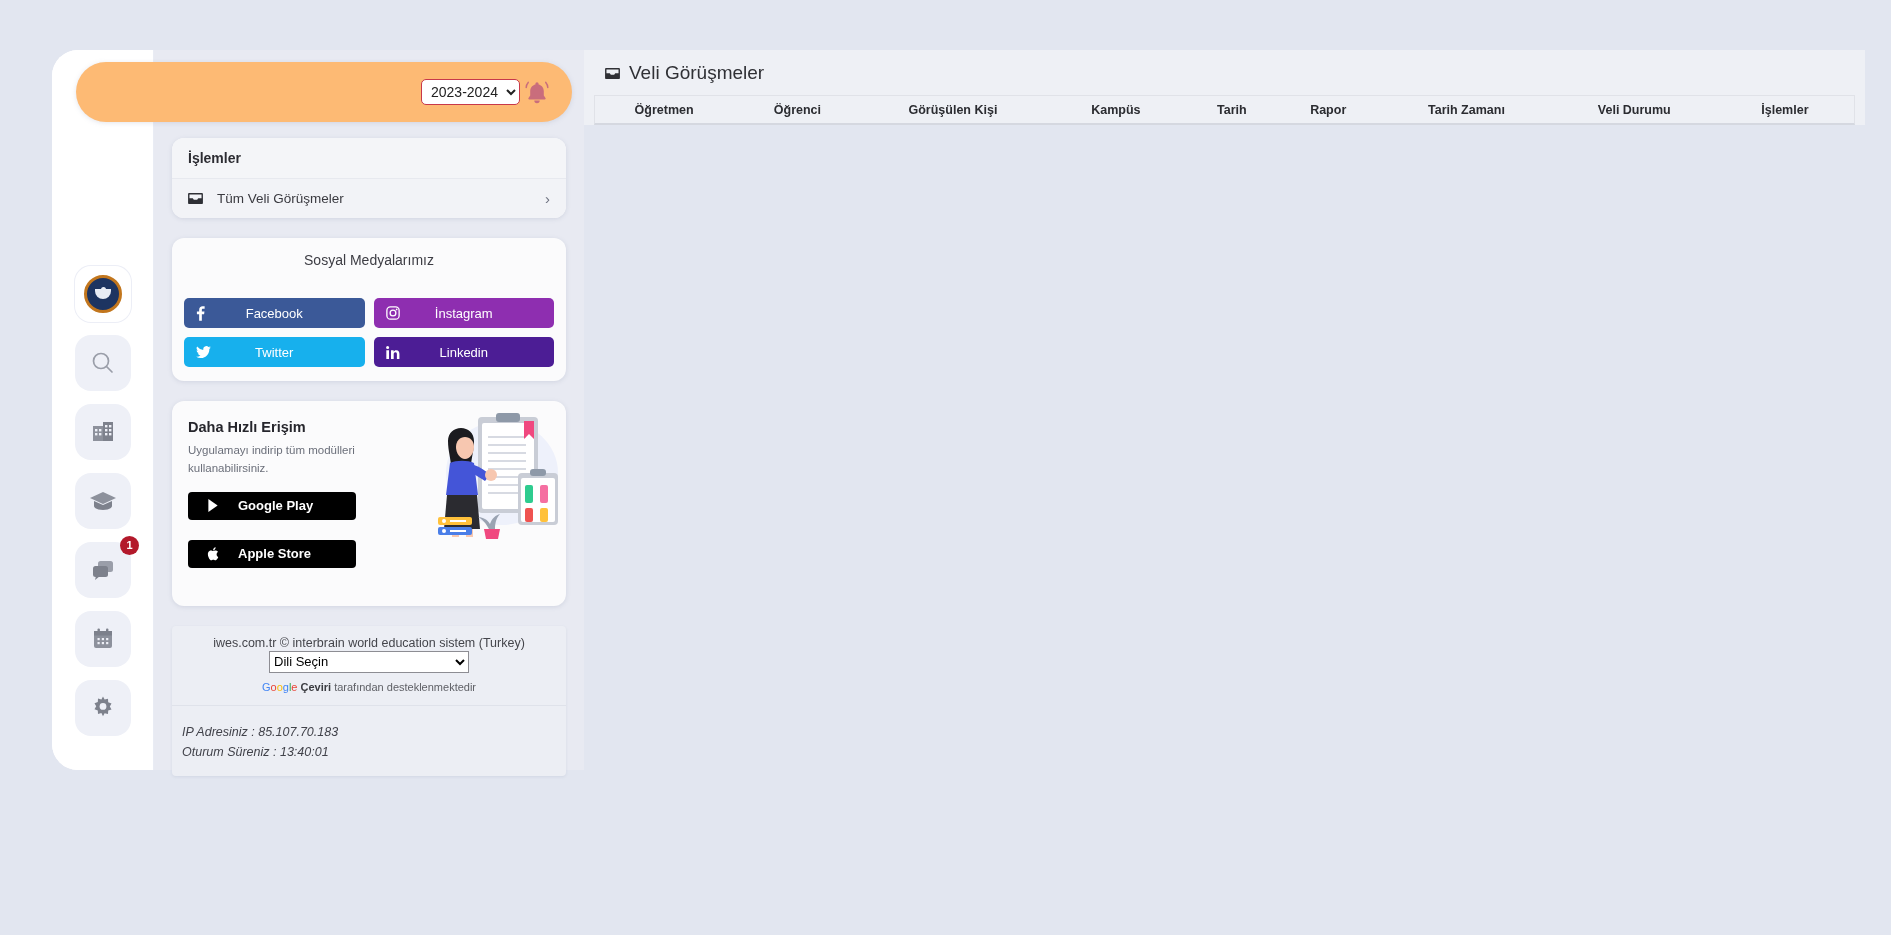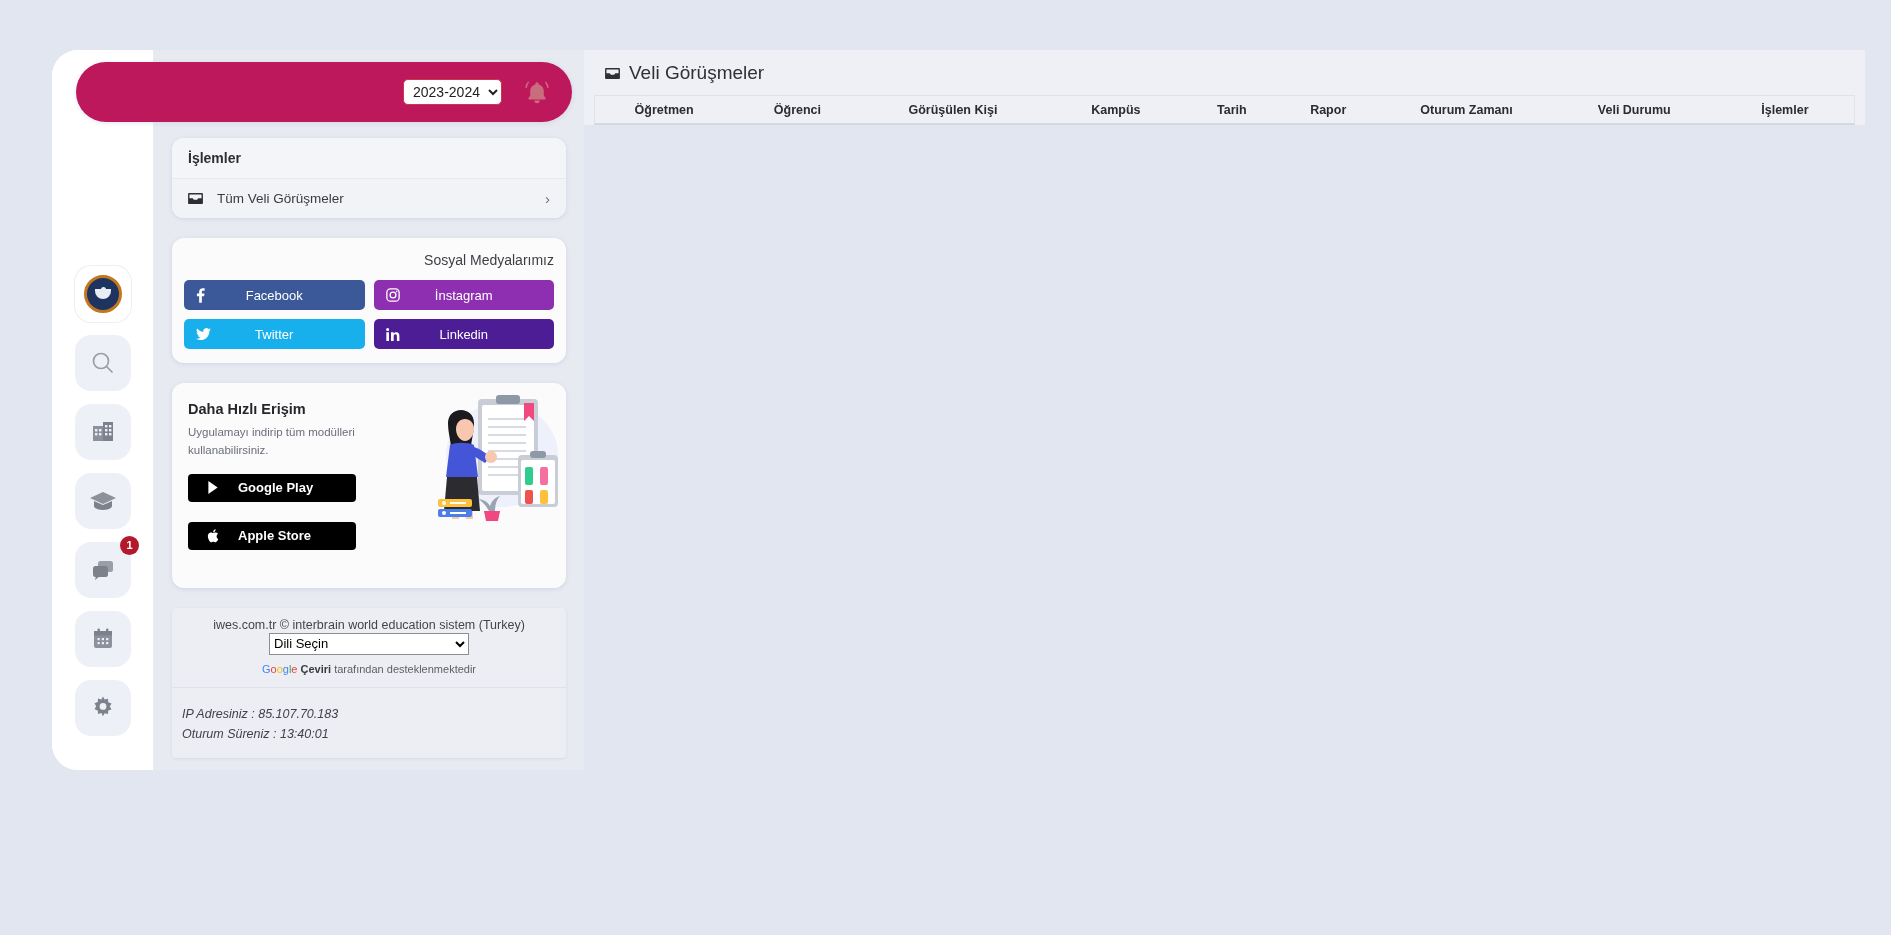--- a/index.html
+++ b/index.html
@@ -100,29 +100,28 @@
     background: #e8ecf5;
   }
 
   
   .header-pill {
     position: absolute;
     left: 76px;
     top: 62px;
     width: 496px;
     height: 60px;
-    background: #be185d;
+    background: #fdba74;
     border-radius: 30px;
     box-shadow: 0 1px 5px rgba(130,140,170,.22);
     z-index: 8;
     display: flex;
     align-items: center;
     justify-content: flex-end;
     padding-right: 18px;
-    gap: 18px;
   }
 
   .year-select {
     font-family: "Liberation Sans", sans-serif;
     font-size: 14px;
     color: #222;
     border: 1px solid #c8384a;
     border-radius: 5px;
     background: #fff;
     padding: 3px 5px;
@@ -170,24 +169,24 @@
     cursor: pointer;
     background: #f2f3f7;
   }
   .card-row .row-ico { margin-right: 14px; display:flex; align-items:center; }
   .card-row .row-label { flex: 1; }
   .card-row .row-arrow { color: #6e7280; font-size: 15px; }
 
   
   .social-card { padding: 14px 12px 14px 12px; }
   .social-title {
-    text-align: right;
+    text-align: center;
     font-size: 14px;
     color: #3d3d44;
-    margin-bottom: 12px;
+    margin-bottom: 30px;
   }
   .social-grid {
     display: grid;
     grid-template-columns: 1fr 1fr;
     gap: 9px 9px;
   }
   .social-btn {
     height: 30px;
     border-radius: 5px;
     display: flex;
@@ -524,17 +523,17 @@
     <span>Veli Görüşmeler</span>
   </div>
 
   <div class="table-head">
     <div class="th" style="width:140px">Öğretmen</div>
     <div class="th" style="width:130px">Öğrenci</div>
     <div class="th" style="width:185px">Görüşülen Kişi</div>
     <div class="th" style="width:145px">Kampüs</div>
     <div class="th" style="width:90px">Tarih</div>
     <div class="th" style="width:105px">Rapor</div>
-    <div class="th" style="width:175px">Oturum Zamanı</div>
+    <div class="th" style="width:175px">Tarih Zamanı</div>
     <div class="th" style="width:165px">Veli Durumu</div>
     <div class="th" style="width:140px">İşlemler</div>
   </div>
 </div>
 
 </body></html>

